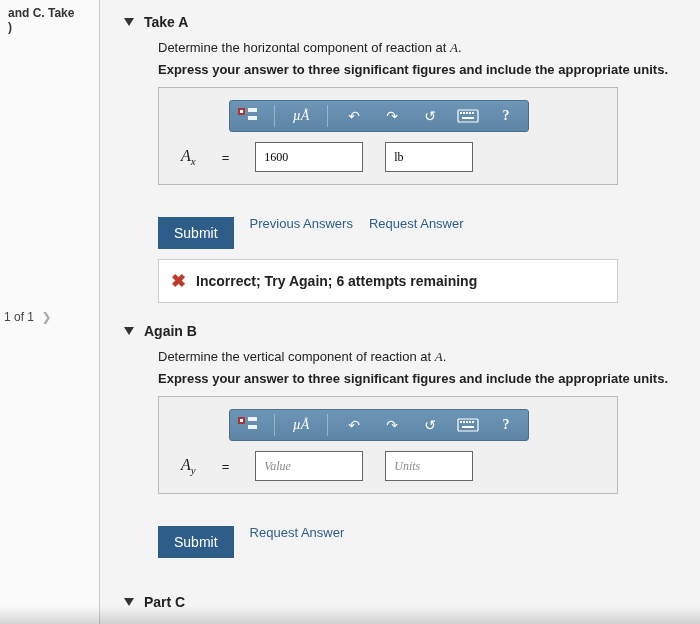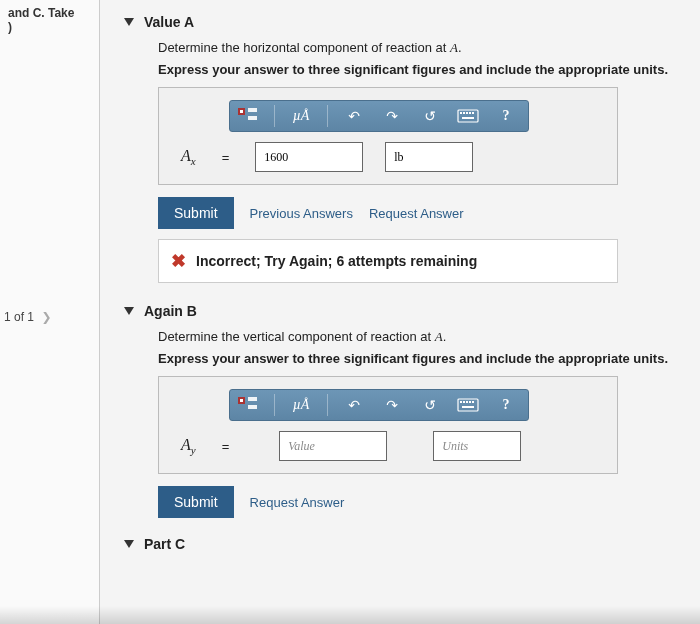--- a/index.html
+++ b/index.html
@@ -106,35 +106,35 @@
       height: 30px;
       padding: 0 8px;
       font-size: 12px;
       font-family: 'Times New Roman', serif;
     }
     .value-input { width: 108px; }
     .units-input { width: 88px; }
     .value-input.placeholder, .units-input.placeholder {
       color: #8a8a8a;
       font-style: italic;
-      margin-left: 24px;
     }
     .submit-row {
       display: flex;
       align-items: center;
       gap: 16px;
       margin: 0 0 10px 34px;
     }
     .submit-btn {
       background: #2d5d88;
       color: #fff;
       border: none;
       padding: 8px 16px;
       font-size: 14px;
       cursor: pointer;
+      margin-top: 20px;
     }
     .link {
       color: #2d5d88;
       font-size: 13px;
       cursor: pointer;
     }
     .feedback {
       margin: 0 0 20px 34px;
       width: 460px;
       border: 1px solid #ccc;
@@ -144,21 +144,21 @@
       align-items: center;
       gap: 10px;
       font-size: 14px;
       font-weight: bold;
     }
     .x-icon {
       color: #c0392b;
       font-size: 18px;
       font-weight: bold;
     }
-    .part-header.cut { margin-top: 18px; }
+    .part-header.cut { margin-top: 36px; }
     .cutoff {
       position: absolute;
       left: 0; right: 0; bottom: 0;
       height: 18px;
       background: linear-gradient(to bottom, rgba(0,0,0,0), rgba(0,0,0,0.15));
       pointer-events: none;
     }
   </style>
 </head>
 <body>
@@ -170,21 +170,21 @@
 
 <div class="page-nav">
   <span>1 of 1</span>
   <span class="chev">❯</span>
 </div>
 
 <div class="main">
 
   <div class="part-header">
     <span class="caret"></span>
-    <span class="part-title">Value A</span>
+    <span class="part-title">Take A</span>
   </div>
 
   <div class="instr">
     
     Determine the horizontal component of reaction at <span class="varA">A</span>.
   </div>
   <div class="instr bold">Express your answer to three significant figures and include the appropriate units.</div>
 
   <div class="answer-box">
     <div class="toolbar">

